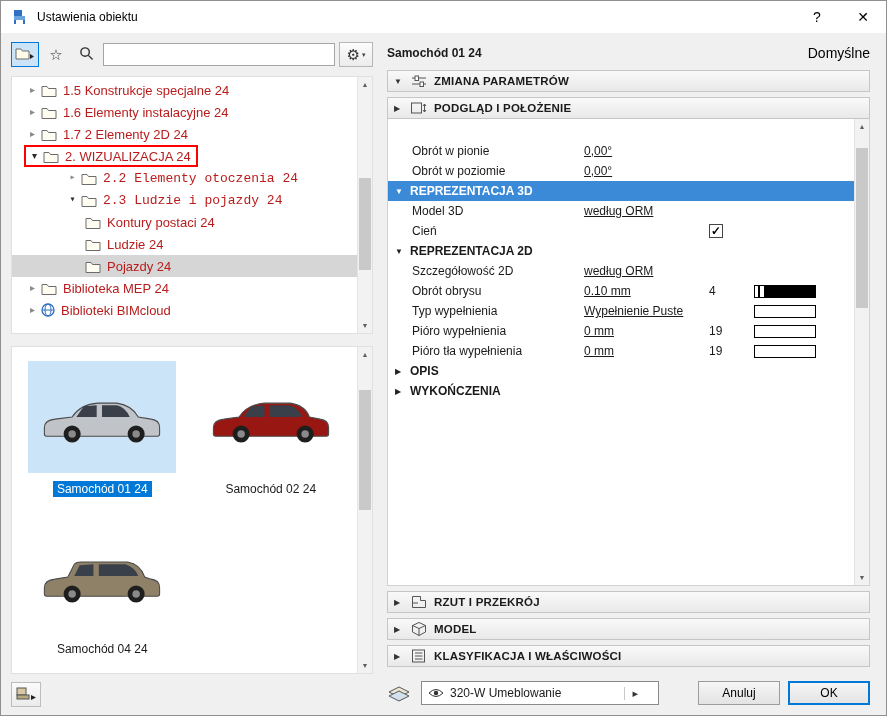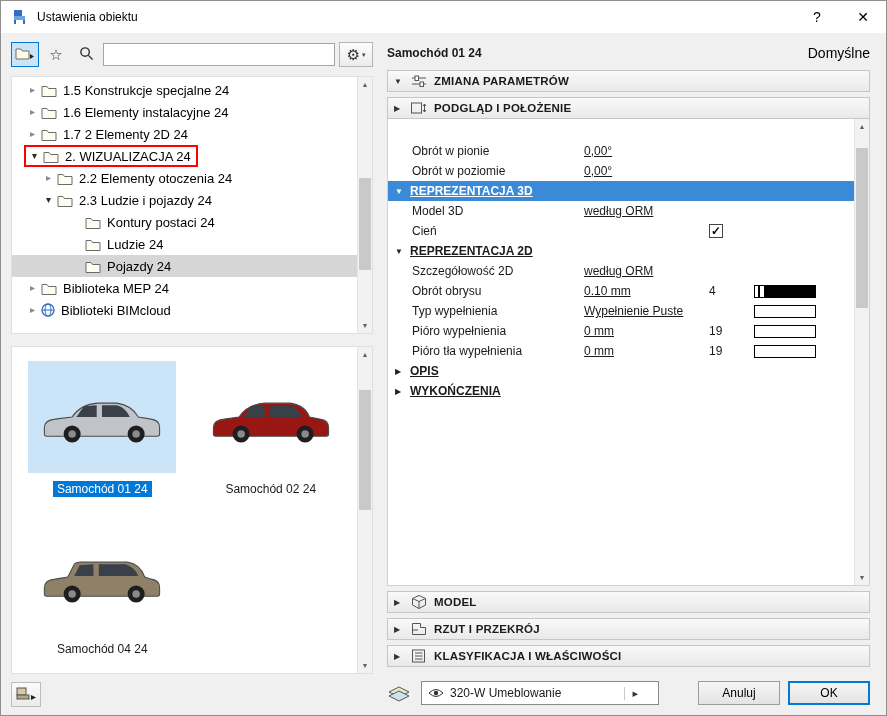--- a/index.html
+++ b/index.html
@@ -32,29 +32,29 @@
   .tb-btn .glyph{font-size:15px;line-height:1;}
   .search-input{flex:1;height:23px;border:1px solid #a5a5a5;background:#fff;padding:0 5px;font-family:inherit;font-size:12px;}
   .gear-btn{min-width:34px;border:1px solid #b5b5b5;background:linear-gradient(#fcfcfc,#ececec);}
   .mini-arrow{font-size:7px;margin-left:2px;color:#444;}
 
   
   .tree-box{height:258px;flex:0 0 auto;background:#fff;border:1px solid #e0e0e0;display:flex;}
   .tree-rows{flex:1;overflow:hidden;padding-top:2px;}
   .tree-row{height:22px;display:flex;align-items:center;white-space:nowrap;font-size:13px;}
   .tree-row.lvl1{padding-left:12px;}
-  .tree-row.lvl2{padding-left:28px;}
+  .tree-row.lvl2{padding-left:52px;font-family:Liberation Mono, monospace;}
   .tree-row.lvl3{padding-left:56px;}
   .tree-row.selected{background:var(--tree-sel);}
   .exp{width:17px;display:inline-flex;justify-content:center;font-size:10px;line-height:1;}
   .exp.collapsed::before{content:"▸";color:#8a8a8a;}
   .exp.expanded::before{content:"▾";color:#2b2b2b;}
   .exp.none::before{content:"";}
   .folder-ic{display:inline-flex;margin-right:6px;}
-  .tree-label{color:#000000;}
+  .tree-label{color:#b91c1c;}
   .red-wrap{display:inline-flex;align-items:center;border:2px solid var(--annotation);height:22px;padding-right:5px;}
 
   
   .thumbs-box{flex:1;margin-top:12px;background:#fff;border:1px solid #e0e0e0;display:flex;min-height:0;}
   .thumb-grid{flex:1;display:grid;grid-template-columns:1fr 1fr;grid-auto-rows:160px;padding:6px 2px 0 6px;overflow:hidden;}
   .thumb{display:flex;flex-direction:column;align-items:center;padding-top:8px;}
   .thumb.selected .thumb-img{background:var(--thumb-sel);}
   .thumb-img{width:148px;height:112px;display:flex;align-items:center;justify-content:center;}
   .thumb-label{margin-top:8px;font-size:12px;padding:1px 4px;}
   .thumb.selected .thumb-label{background:var(--accent);color:#fff;}
@@ -88,21 +88,21 @@
   .p-label{width:196px;padding-left:24px;white-space:nowrap;overflow:hidden;}
   .p-value{width:125px;white-space:nowrap;text-decoration:underline;}
   .p-num{width:45px;}
   .p-swatch{width:62px;height:13px;border:1px solid #000;background:#fff;position:relative;}
   .p-swatch.pen-black .ink{position:absolute;top:0;bottom:0;left:9px;right:0;background:#000;}
   .p-swatch.pen-black::before{content:"";position:absolute;top:0;bottom:0;left:3px;width:2px;background:#000;}
   .p-group{height:20px;display:flex;align-items:center;padding-left:7px;}
   .g-arrow{width:15px;display:inline-flex;}
   .g-arrow::before{content:"▶";font-size:8px;color:#222;}
   .g-arrow.expanded::before{content:"▼";}
-  .g-label{font-weight:bold;font-size:12px;text-decoration:underline;}
+  .g-label{font-weight:bold;font-size:12px;}
   .p-group.selected-blue{background:var(--row-blue);color:#fff;}
   .p-group.selected-blue .g-arrow::before{color:#fff;}
   .checkbox{width:14px;height:14px;border:1px solid #444;background:#fff;display:flex;align-items:center;justify-content:center;font-size:12px;line-height:1;}
   .checkbox.checked::before{content:"✓";color:#000;font-weight:bold;}
 
   .right-footer{flex:0 0 auto;margin-top:14px;display:flex;align-items:center;gap:8px;}
   .layer-ic{display:inline-flex;margin-right:2px;}
   .layer-dropdown{width:238px;height:24px;border:1px solid #8a8a8a;background:#fff;display:flex;align-items:center;padding:0 20px 0 6px;}
   .layer-dropdown .eye{display:inline-flex;margin-right:6px;}
   .layer-text{flex:1;font-size:12px;white-space:nowrap;overflow:hidden;}
@@ -480,35 +480,35 @@
             <div class="sb-thumb" style="top:14px;height:160px;"></div>
           </div>
           <div class="sb-btn down"></div>
         </div>
       </div>
 
       <div class="section-bar">
         <span class="sec-arrow"></span>
         <span class="sec-icon">
           <svg width="18" height="16" viewBox="0 0 18 16">
-              <path d="M9 1.5 L15.5 4.5 V11 L9 14.5 L2.5 11 V4.5 Z M2.5 4.5 L9 7.5 L15.5 4.5 M9 7.5 V14.5" fill="none" stroke="#555"></path>
+              <path d="M2.5 2.5 h8 v4 h5 v7 h-13 Z" fill="none" stroke="#555"></path>
+              <line x1="2.5" y1="9" x2="8" y2="9" stroke="#555"></line>
             </svg>
         </span>
-        <span class="sec-label">MODEL</span>
+        <span class="sec-label">RZUT I PRZEKRÓJ</span>
       </div>
 
       <div class="section-bar">
         <span class="sec-arrow"></span>
         <span class="sec-icon">
           <svg width="18" height="16" viewBox="0 0 18 16">
-              <path d="M2.5 2.5 h8 v4 h5 v7 h-13 Z" fill="none" stroke="#555"></path>
-              <line x1="2.5" y1="9" x2="8" y2="9" stroke="#555"></line>
+              <path d="M9 1.5 L15.5 4.5 V11 L9 14.5 L2.5 11 V4.5 Z M2.5 4.5 L9 7.5 L15.5 4.5 M9 7.5 V14.5" fill="none" stroke="#555"></path>
             </svg>
         </span>
-        <span class="sec-label">RZUT I PRZEKRÓJ</span>
+        <span class="sec-label">MODEL</span>
       </div>
 
       <div class="section-bar">
         <span class="sec-arrow"></span>
         <span class="sec-icon">
           <svg width="18" height="16" viewBox="0 0 18 16">
               <rect x="2.5" y="2" width="12" height="12" fill="none" stroke="#555"></rect>
               <line x1="5" y1="5" x2="12.5" y2="5" stroke="#555"></line>
               <line x1="5" y1="8" x2="12.5" y2="8" stroke="#555"></line>
               <line x1="5" y1="11" x2="12.5" y2="11" stroke="#555"></line>

